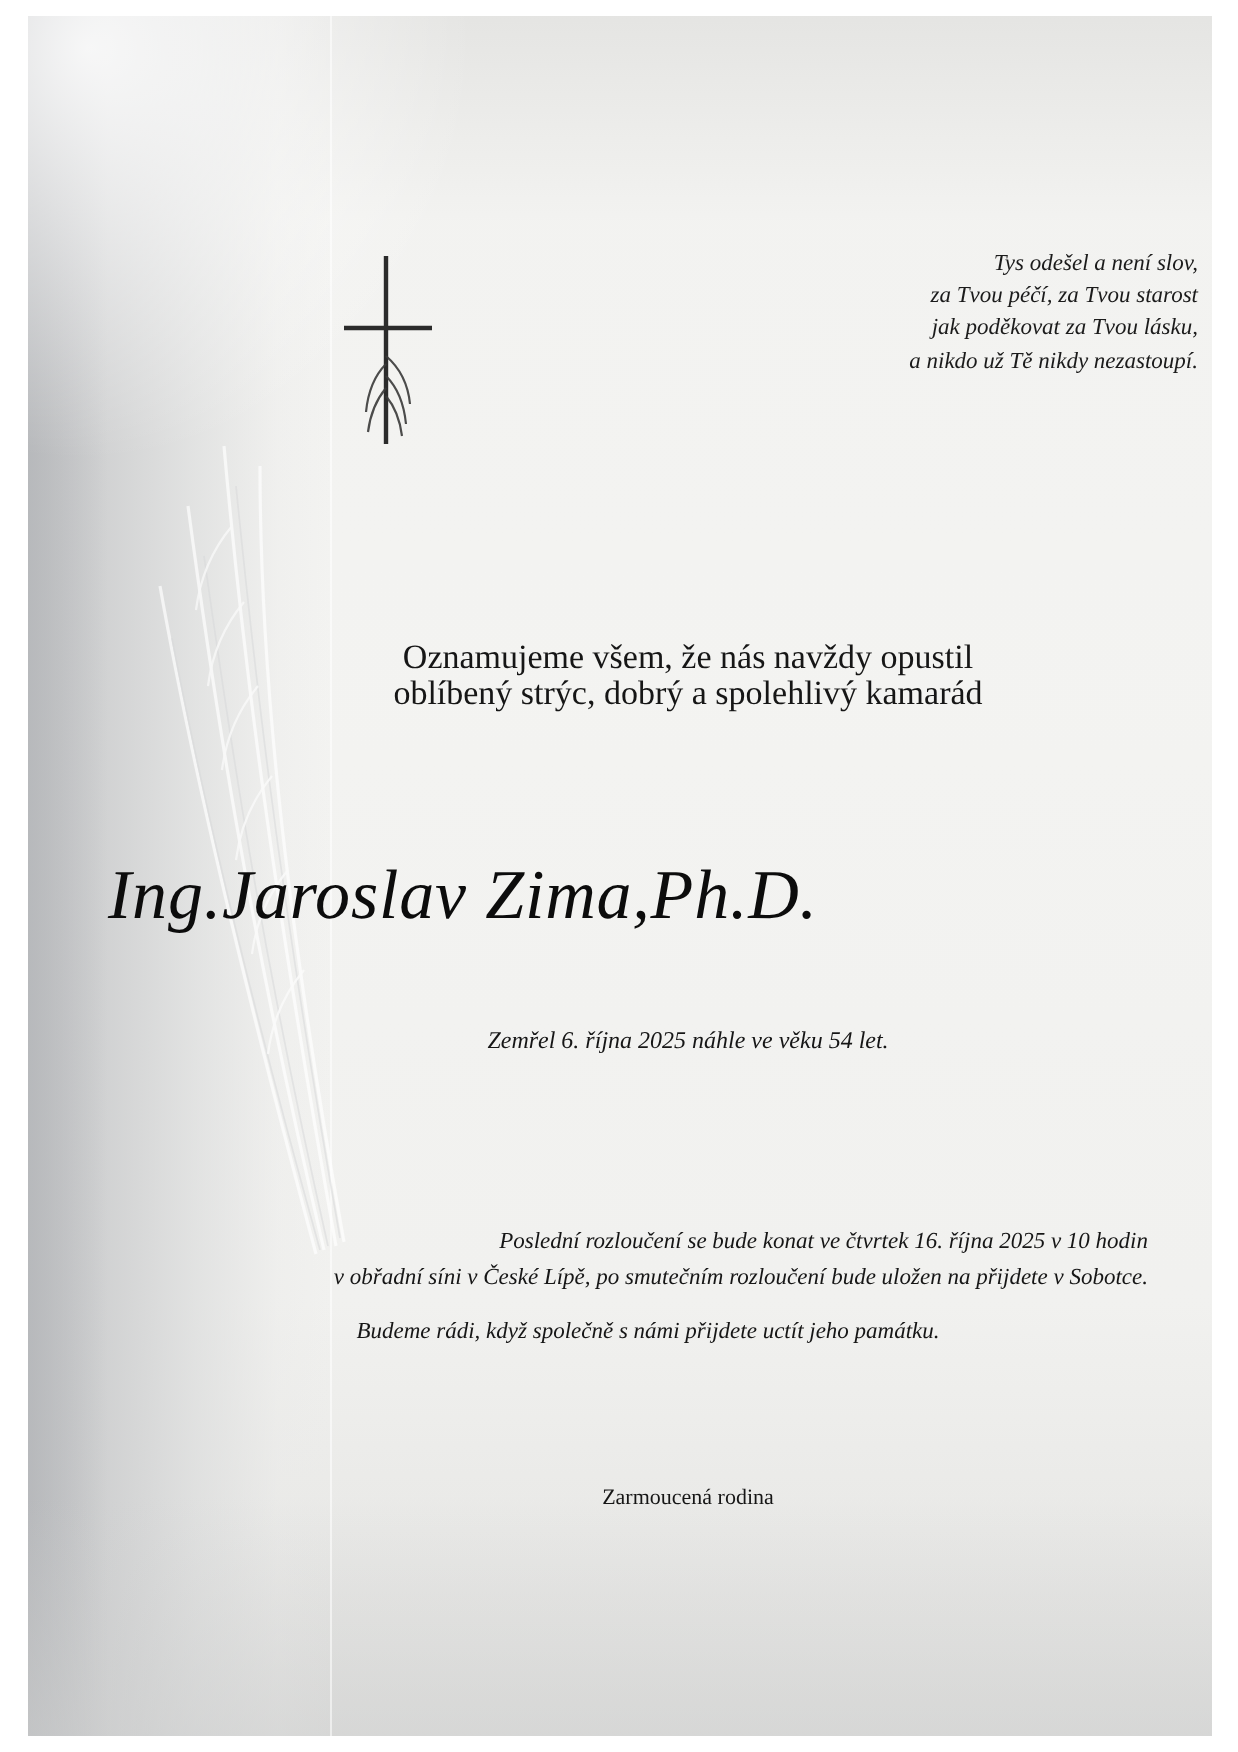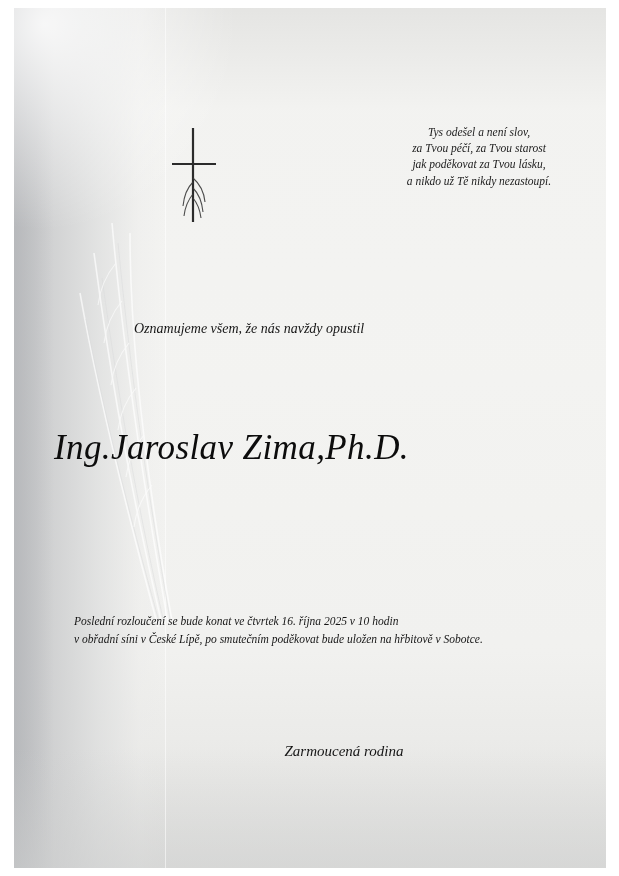--- a/index.html
+++ b/index.html
@@ -108,29 +108,29 @@
   
   .verse {
     position: absolute;
     left: 345px;
     top: 116px;
     width: 240px;
     font-style: italic;
     font-size: 11.5px;
     line-height: 16.2px;
     color: #1b1b1b;
-    text-align: center;
+    text-align: right;
   }
   .announce {
     position: absolute;
     left: 120px;
     top: 312px;
     width: 420px;
-    font-style: italic;
-    font-size: 14px;
+    text-align: center;
+    font-size: 17px;
     line-height: 18px;
     color: #161616;
   }
   .announce .pan {
     display: block;
     margin-top: 1px;
   }
   .name {
     position: absolute;
     left: 40px;
@@ -151,21 +151,21 @@
     text-align: center;
     font-style: italic;
     font-size: 12px;
     color: #161616;
   }
   .ceremony {
     position: absolute;
     left: 60px;
     top: 604px;
     width: 500px;
-    text-align: left;
+    text-align: right;
     font-style: italic;
     font-size: 11.5px;
     line-height: 18px;
     color: #161616;
   }
   .invite {
     position: absolute;
     left: 80px;
     top: 652px;
     width: 460px;
@@ -173,22 +173,21 @@
     font-style: italic;
     font-size: 11.5px;
     color: #161616;
   }
   .signature {
     position: absolute;
     left: 120px;
     top: 735px;
     width: 420px;
     text-align: center;
-    font-style: italic;
-    font-size: 15px;
+    font-size: 11px;
     color: #161616;
   }
   .line { display: block; }
 </style>
 </head>
 <body>
 
 <div id="page">
 
   <div class="card">
@@ -238,27 +237,30 @@
 
     <div class="verse">
       <span class="line">Tys odešel a není slov,</span>
       <span class="line">za Tvou péčí, za Tvou starost</span>
       <span class="line">jak poděkovat za Tvou lásku,</span>
       <span class="line">a nikdo už Tě nikdy nezastoupí.</span>
     </div>
 
     <div class="announce">
       <span class="line">Oznamujeme všem, že nás navždy opustil</span>
+      <span class="line">oblíbený strýc, dobrý a spolehlivý kamarád</span>
     </div>
 
     <div class="name">Ing.Jaroslav Zima,Ph.D.</div>
 
+    <div class="died">Zemřel 6. října 2025 náhle ve věku 54 let.</div>
 
     <div class="ceremony">
       <span class="line">Poslední rozloučení se bude konat ve čtvrtek 16. října 2025 v 10 hodin</span>
-      <span class="line">v obřadní síni v České Lípě, po smutečním poděkovat bude uložen na hřbitově v Sobotce.</span>
+      <span class="line">v obřadní síni v České Lípě, po smutečním rozloučení bude uložen na přijdete v Sobotce.</span>
     </div>
 
+    <div class="invite">Budeme rádi, když společně s námi přijdete uctít jeho památku.</div>
 
     <div class="signature">Zarmoucená rodina</div>
 
   </div>
 </div>
 
 </body></html>

